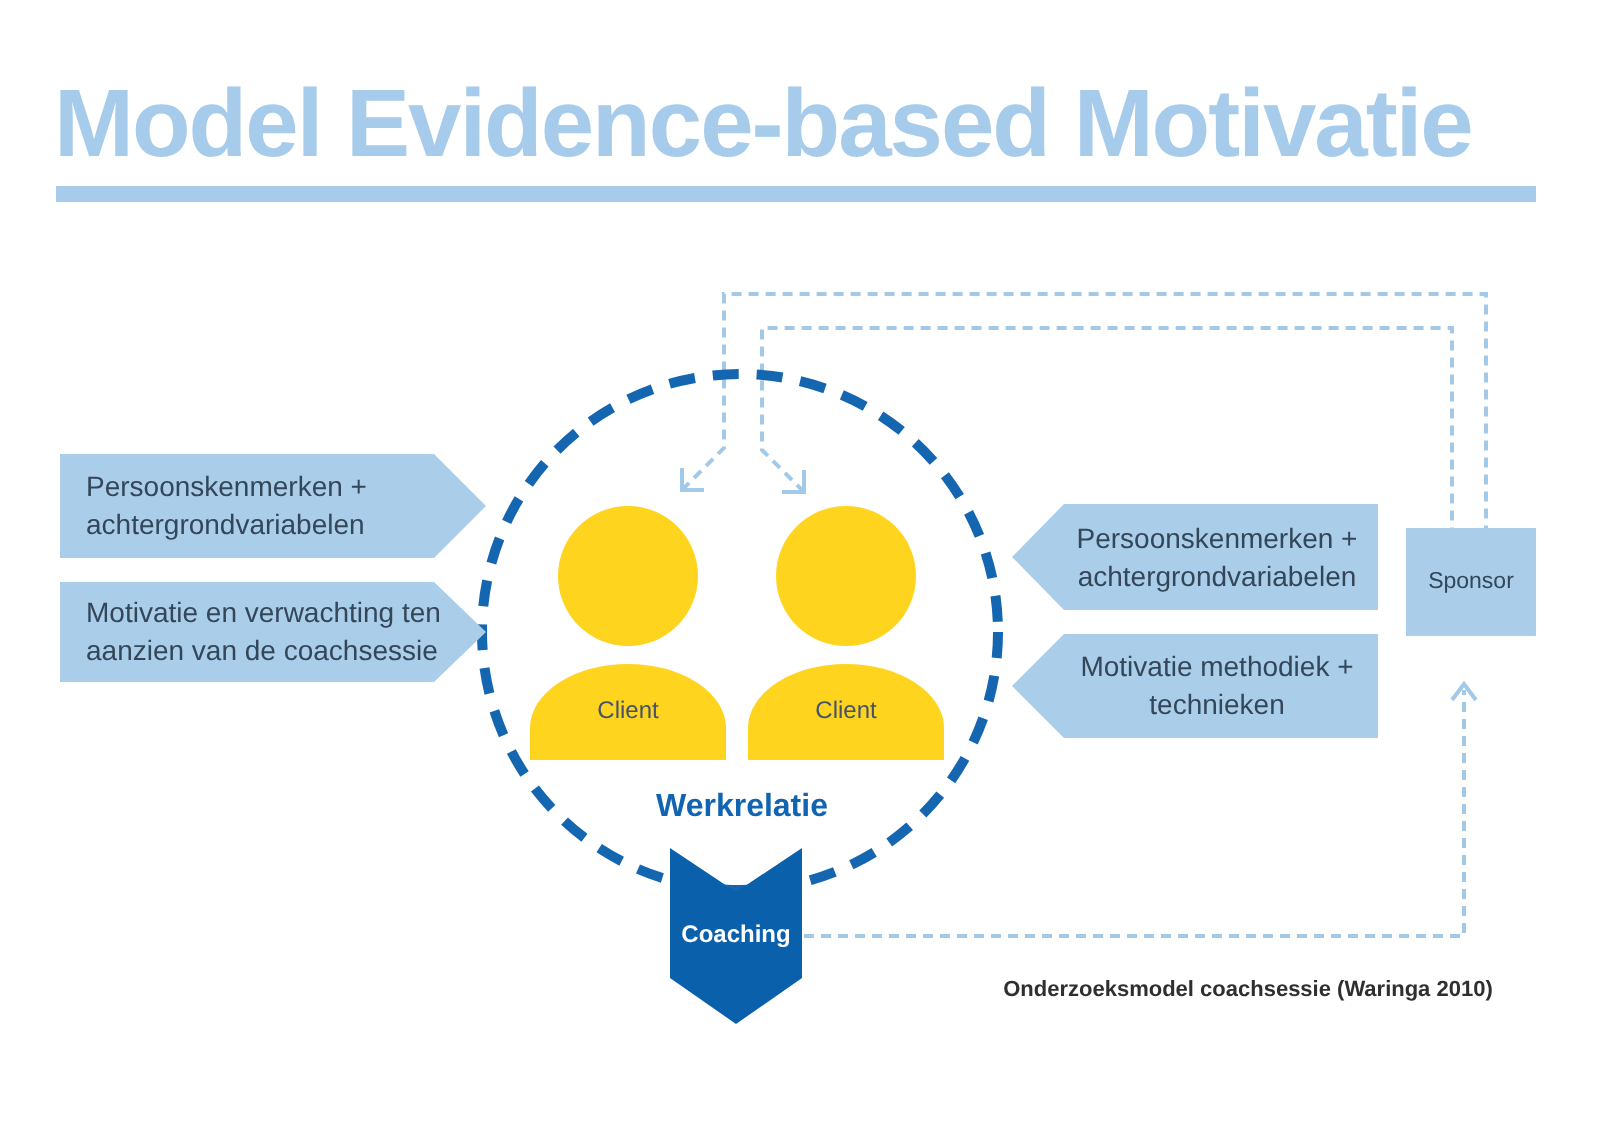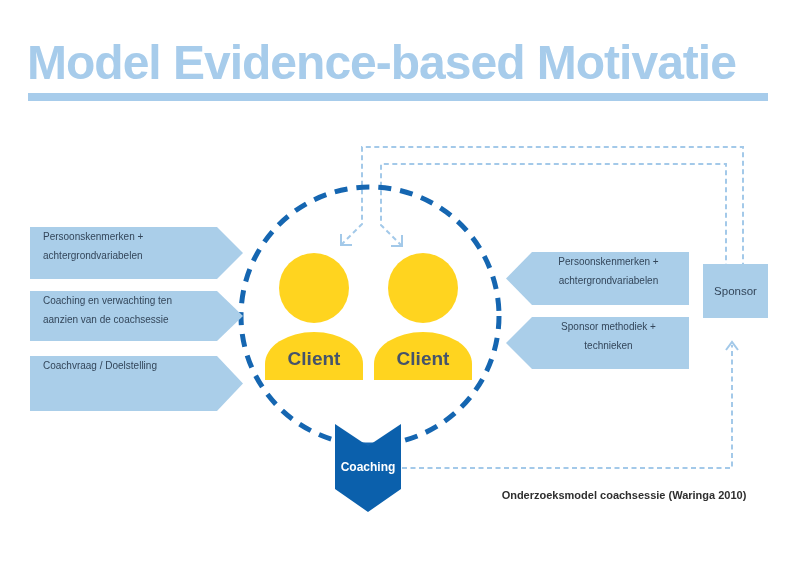--- a/index.html
+++ b/index.html
@@ -24,22 +24,22 @@
     left:27px;top:36px;width:760px;height:54px;line-height:54px;
     font-size:48px;font-weight:bold;letter-spacing:-1px;white-space:nowrap;
     color:var(--title-blue);
   }
   #title-underline{
     left:28px;top:93px;width:740px;height:8px;background:var(--title-blue);
   }
   .factor{
     background:var(--box-blue);
     color:var(--box-text);
-    display:flex;flex-direction:column;
-    font-size:10px;line-height:19px;
+    display:flex;flex-direction:column;justify-content:center;
+    font-size:14px;line-height:19px;
   }
   .factor-text{white-space:pre-line;}
   .arrow-right{
     clip-path:polygon(0 0, calc(100% - 26px) 0, 100% 50%, calc(100% - 26px) 100%, 0 100%);
     padding-left:13px;box-sizing:border-box;text-align:left;
   }
   .arrow-left{
     clip-path:polygon(26px 0, 100% 0, 100% 100%, 26px 100%, 0 50%);
     padding-left:28px;padding-right:6px;box-sizing:border-box;text-align:center;
   }
@@ -53,21 +53,21 @@
     display:flex;align-items:center;justify-content:center;
     font-size:11.5px;color:var(--box-text);
   }
   #diagram-svg{left:0;top:0;width:800px;height:574px;}
   .light-line{stroke:var(--light-dash);stroke-width:2;fill:none;stroke-dasharray:5 3.5;}
   .light-head{stroke:var(--light-dash);stroke-width:2;fill:none;}
   .circle-dash{stroke:var(--circle-blue);stroke-width:5;fill:none;stroke-dasharray:13 9;}
   .person-fill{fill:var(--person-yellow);}
   .chevron-fill{fill:var(--dark-blue);}
   .figure-label{
-    width:100px;height:20px;text-align:center;font-size:19px;font-weight:bold;
+    width:100px;height:20px;text-align:center;font-size:12px;font-weight:normal;
     color:var(--figure-label);
   }
   #client-label{left:264px;top:348px;}
   #coach-label{left:373px;top:348px;}
   #werkrelatie-label{
     left:291px;top:395px;width:160px;text-align:center;
     font-size:16px;font-weight:bold;color:var(--label-blue);
   }
   #resultaat-label{
     left:318px;top:460px;width:100px;text-align:center;
@@ -105,39 +105,37 @@
     <path class="person-fill" d="M374,380 v-16 a49,32 0 0 1 98,0 v16 z"></path>
 
     <polygon class="chevron-fill" points="335,424 368,446 401,424 401,489 368,512 335,489"></polygon>
   </svg>
 
   <div id="left-factor-1" class="abs factor arrow-right">
     <div class="factor-text">Persoonskenmerken +
 achtergrondvariabelen</div>
   </div>
   <div id="left-factor-2" class="abs factor arrow-right">
-    <div class="factor-text">Coaching en verwachting ten
+    <div class="factor-text">Motivatie en verwachting ten
 aanzien van de coachsessie</div>
-  </div>
-  <div id="left-factor-3" class="abs factor arrow-right">
-    <div class="factor-text">Coachvraag / Doelstelling</div>
   </div>
 
   <div id="right-factor-1" class="abs factor arrow-left">
     <div class="factor-text">Persoonskenmerken +
 achtergrondvariabelen</div>
   </div>
   <div id="right-factor-2" class="abs factor arrow-left">
-    <div class="factor-text">Sponsor methodiek +
+    <div class="factor-text">Motivatie methodiek +
 technieken</div>
   </div>
 
   <div id="sponsor-box" class="abs">
     <span>Sponsor</span>
   </div>
 
   <div id="client-label" class="abs figure-label">Client</div>
   <div id="coach-label" class="abs figure-label">Client</div>
+  <div id="werkrelatie-label" class="abs">Werkrelatie</div>
   <div id="resultaat-label" class="abs">Coaching</div>
 
   <div id="caption" class="abs">Onderzoeksmodel coachsessie (Waringa 2010)</div>
 
 </div>
 
 </body></html>

